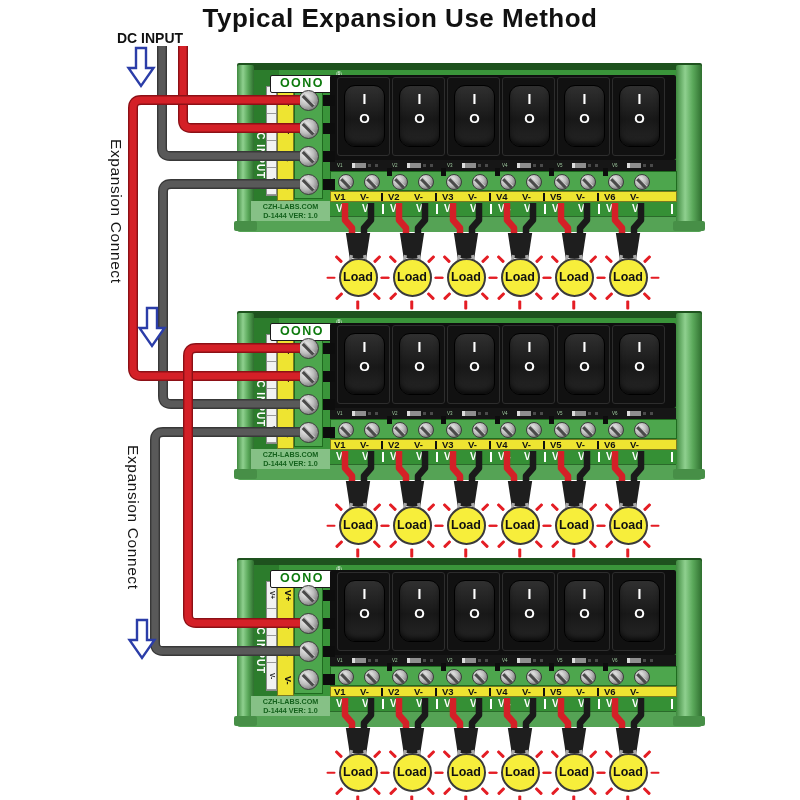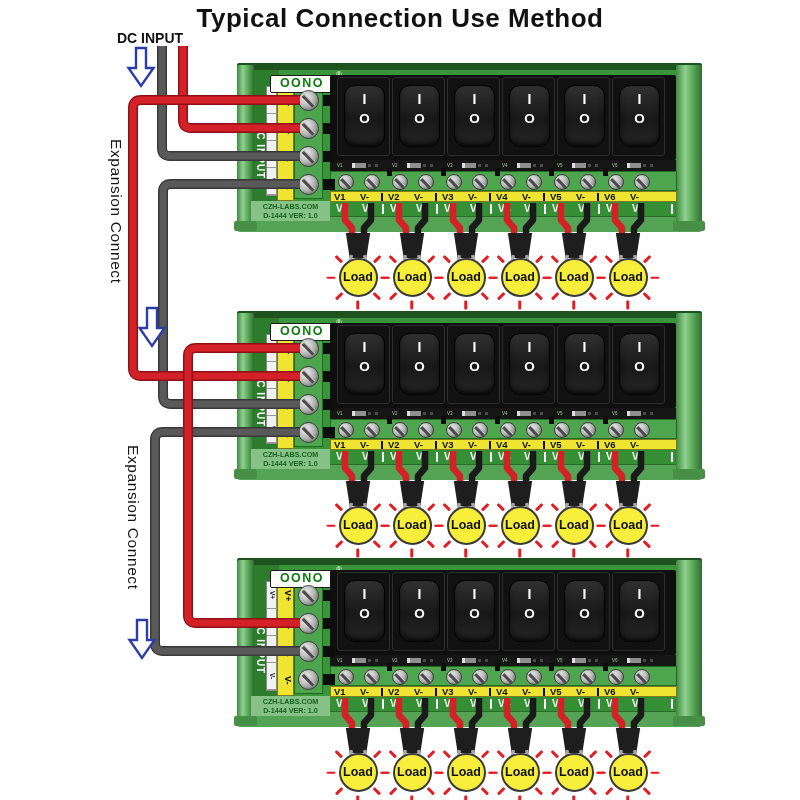--- a/index.html
+++ b/index.html
@@ -80,21 +80,21 @@
   .bulb{position:absolute;left:2.5px;top:25px;width:39px;height:39px;border-radius:50%;
         background:var(--load-yellow);border:2px solid #3a3a3a;box-sizing:border-box;
         text-align:center;line-height:35px;font-size:12.5px;font-weight:700;color:#111;}
   .ray{position:absolute;width:9px;height:2.5px;background:var(--ray-red);border-radius:1px;}
   #wires{position:absolute;left:0;top:0;z-index:6;}
 </style>
 </head>
 <body>
 
 <div id="stage">
-  <div id="title">Typical Connection Use Method</div>
+  <div id="title">Typical Expansion Use Method</div>
   <div id="dc-label">DC INPUT</div>
   <div class="exp-label" style="left:107px;top:139px;">Expansion Connect</div>
   <div class="exp-label" style="left:124px;top:445px;">Expansion Connect</div>
   <svg id="wires" width="800" height="800">
       <path d="M162,46 V148 Q162,156 170,156 H300" stroke="#383838" stroke-width="10" fill="none" stroke-linejoin="round"></path>
       <path d="M162,46 V148 Q162,156 170,156 H300" stroke="#595959" stroke-width="7.2" fill="none" stroke-linejoin="round"></path>
       <path d="M300,184 H171 Q163,184 163,192 V396 Q163,404 171,404 H300" stroke="#383838" stroke-width="10" fill="none" stroke-linejoin="round"></path>
       <path d="M300,184 H171 Q163,184 163,192 V396 Q163,404 171,404 H300" stroke="#595959" stroke-width="7.2" fill="none" stroke-linejoin="round"></path>
       <path d="M300,432 H163 Q155,432 155,440 V643 Q155,651 163,651 H300" stroke="#383838" stroke-width="10" fill="none" stroke-linejoin="round"></path>
       <path d="M300,432 H163 Q155,432 155,440 V643 Q155,651 163,651 H300" stroke="#595959" stroke-width="7.2" fill="none" stroke-linejoin="round"></path>

